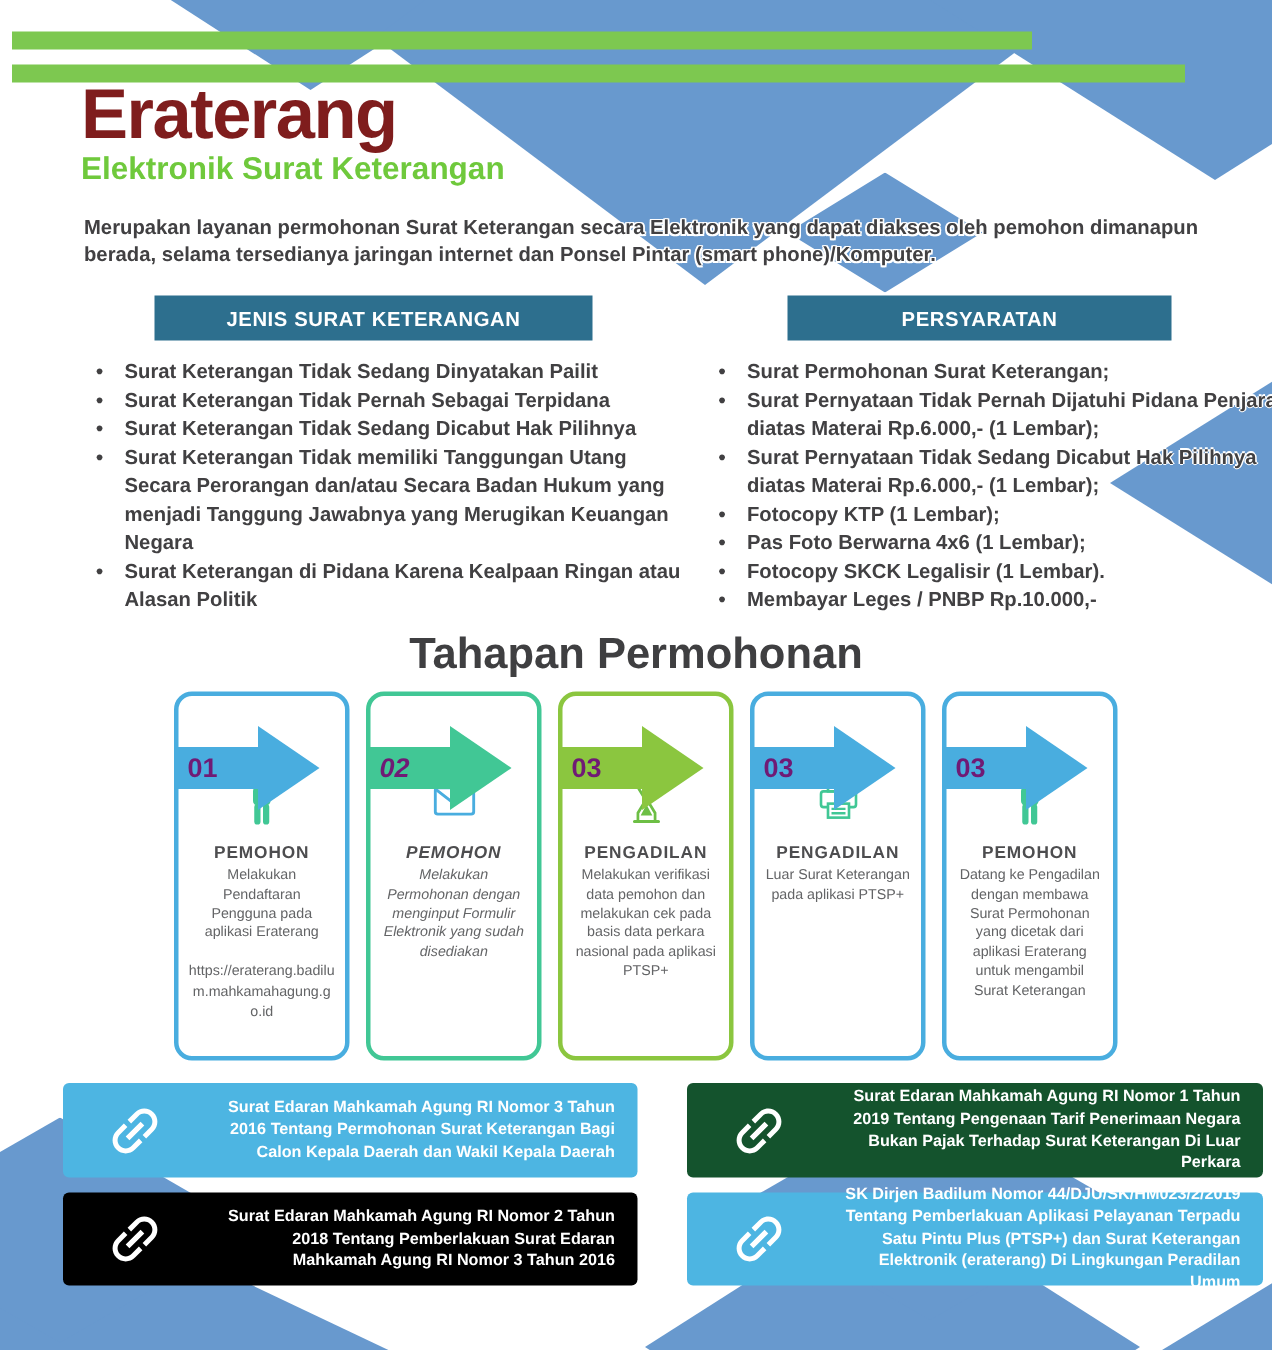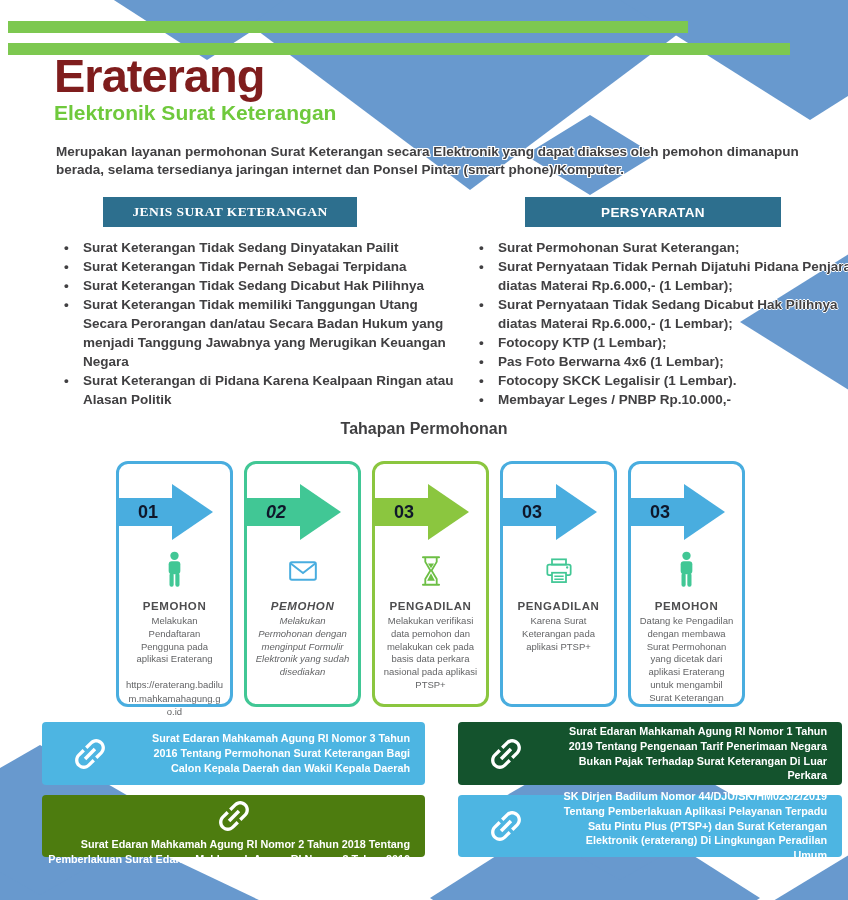--- a/index.html
+++ b/index.html
@@ -20,43 +20,43 @@
   
   .headbox{position:absolute;height:30px;background:#2D6F8E;color:#fff;display:flex;align-items:center;
            justify-content:center;font-size:13.5px;font-weight:bold;letter-spacing:.4px;z-index:2;}
   
   .blist{position:absolute;z-index:2;list-style:none;margin:0;padding:0;font-size:13.5px;font-weight:bold;
          line-height:19px;color:#414042;
          text-shadow:1px 0 #fff,-1px 0 #fff,0 1px #fff,0 -1px #fff;}
   .blist li{position:relative;padding-left:21px;}
   .blist li::before{content:"\2022";position:absolute;left:2px;}
   
-  .tahapan-title{position:absolute;left:0;top:420px;width:100%;text-align:center;font-size:16px;
+  .tahapan-title{position:absolute;left:0;top:420px;width:100%;text-align:center;font-size:29px;
                  font-weight:bold;color:#3F3F41;z-index:2;}
   .steps{position:absolute;left:116px;top:461px;display:flex;gap:11px;z-index:2;}
   .card{position:relative;width:117px;height:246px;background:#fff;border:3px solid;border-radius:12px;
         box-sizing:border-box;}
   .c-blue{border-color:#49ADDF;} .c-emerald{border-color:#41C795;font-style:italic;} .c-lime{border-color:#8BC63F;}
   .ribbon{position:absolute;top:20px;left:-3px;height:56px;display:flex;align-items:center;}
   .tail{width:56px;height:28px;display:flex;align-items:center;}
   .c-blue .tail{background:#49ADDF;} .c-emerald .tail{background:#41C795;} .c-lime .tail{background:#8BC63F;}
-  .num{color:#0f172a;font-weight:bold;font-size:18px;padding-left:22px;}
+  .num{color:#701a75;font-weight:bold;font-size:18px;padding-left:9px;}
   .head{width:0;height:0;border-top:28px solid transparent;border-bottom:28px solid transparent;}
   .c-blue .head{border-left:41px solid #49ADDF;}
   .c-emerald .head{border-left:41px solid #41C795;}
   .c-lime .head{border-left:41px solid #8BC63F;}
-  .cbody{padding-top:84px;text-align:center;}
+  .cbody{padding-top:47px;text-align:center;}
   .stepicon{height:46px;display:flex;align-items:center;justify-content:center;}
   .ic-emerald{color:#41C795;} .ic-blue{color:#49ADDF;} .ic-green{color:#6DBF45;}
   .actor{margin-top:6px;font-size:11.5px;font-weight:bold;letter-spacing:.6px;color:#4D4D4F;}
   .sdesc{margin-top:3px;font-size:9.5px;color:#636466;line-height:1.35;padding:0 7px;}
   .url{margin-top:12px;font-size:9.5px;color:#636466;line-height:1.4;word-break:break-all;padding:0 6px;}
   
   .lbox{position:absolute;height:63px;border-radius:4px;display:flex;align-items:center;z-index:2;cursor:pointer;}
-  .lb-blue{background:#4DB5E2;} .lb-emerald{background:#4d7c0f;flex-direction:column;} .lb-lime{background:#14532d;}
+  .lb-blue{background:#4DB5E2;} .lb-emerald{background:#000000;} .lb-lime{background:#14532d;}
   .chain{width:96px;display:flex;justify-content:center;align-items:center;}
   .chain svg{transform:rotate(-45deg);}
   .ltext{flex:1;text-align:right;padding-right:15px;color:#fff;font-size:10.8px;font-weight:bold;line-height:1.38;}
 </style>
 </head>
 <body>
 
 <div class="poster">
 
   <div class="dia" style="left:44px;top:-150px;width:326px;height:210px;"></div>
@@ -72,21 +72,21 @@
 
   <div class="bar" style="left:8px;top:21px;width:680px;"></div>
   <div class="bar" style="left:8px;top:43px;width:782px;"></div>
 
   <div class="hdr">
     <div class="title">Eraterang</div>
     <div class="subtitle">Elektronik Surat Keterangan</div>
   </div>
   <div class="desc">Merupakan layanan permohonan Surat Keterangan secara Elektronik yang dapat diakses oleh pemohon dimanapun berada, selama tersedianya jaringan internet dan Ponsel Pintar (smart phone)/Komputer.</div>
 
-  <div class="headbox" style="left:103px;top:197px;width:254px;font-family:Liberation Serif, serif;">JENIS SURAT KETERANGAN</div>
+  <div class="headbox" style="left:103px;top:197px;width:292px;">JENIS SURAT KETERANGAN</div>
   <div class="headbox" style="left:525px;top:197px;width:256px;">PERSYARATAN</div>
 
   <ul class="blist" style="left:62px;top:238px;width:392px;">
     <li>Surat Keterangan Tidak Sedang Dinyatakan Pailit</li>
     <li>Surat Keterangan Tidak Pernah Sebagai Terpidana</li>
     <li>Surat Keterangan Tidak Sedang Dicabut Hak Pilihnya</li>
     <li>Surat Keterangan Tidak memiliki Tanggungan Utang Secara Perorangan dan/atau Secara Badan Hukum yang menjadi Tanggung Jawabnya yang Merugikan Keuangan Negara</li>
     <li>Surat Keterangan di Pidana Karena Kealpaan Ringan atau Alasan Politik</li>
   </ul>
 
@@ -177,21 +177,21 @@
         <div class="stepicon ic-emerald">
           <svg width="28" height="26" viewBox="0 0 24 22">
             <rect x="6" y="1" width="12" height="4.5" fill="none" stroke="currentColor" stroke-width="1.5"></rect>
             <rect x="2" y="5.5" width="20" height="9" rx="1.5" fill="none" stroke="currentColor" stroke-width="1.5"></rect>
             <rect x="6" y="12.5" width="12" height="8" fill="#ffffff" stroke="currentColor" stroke-width="1.5"></rect>
             <path d="M8 15.5h8M8 18h8" stroke="currentColor" stroke-width="1.3"></path>
             <circle cx="19" cy="8" r="1" fill="currentColor"></circle>
           </svg>
         </div>
         <div class="actor">PENGADILAN</div>
-        <div class="sdesc">Karena Surat Keterangan pada aplikasi PTSP+</div>
+        <div class="sdesc">Luar Surat Keterangan pada aplikasi PTSP+</div>
       </div>
     </div>
 
     <div class="card c-blue">
       <div class="ribbon">
         <div class="tail">
             <span class="num">03</span>
           </div>
         <div class="head"></div>
       </div>

